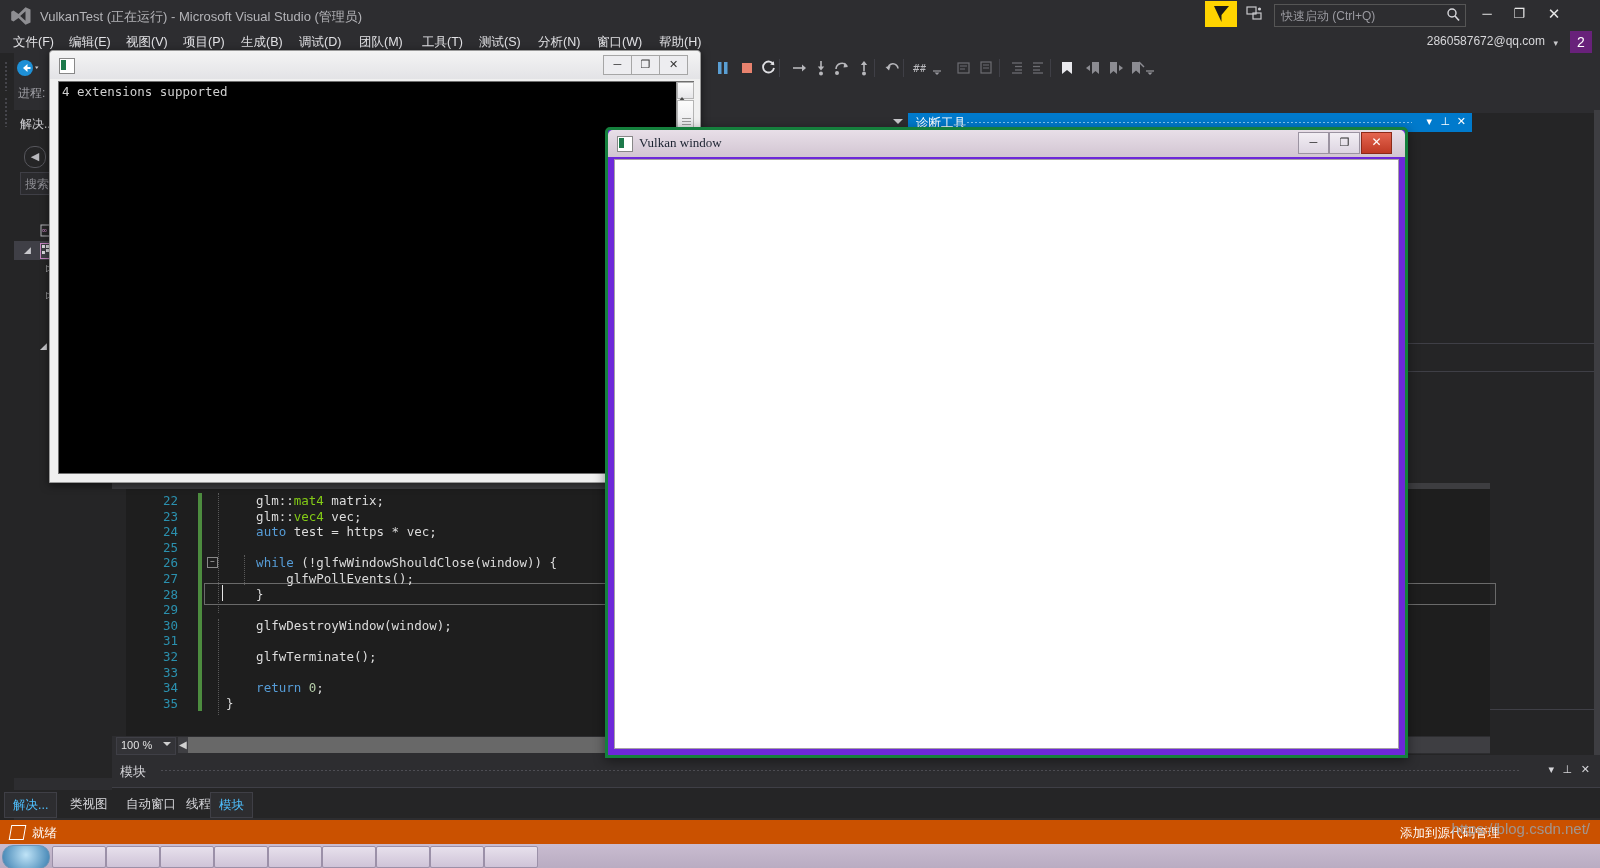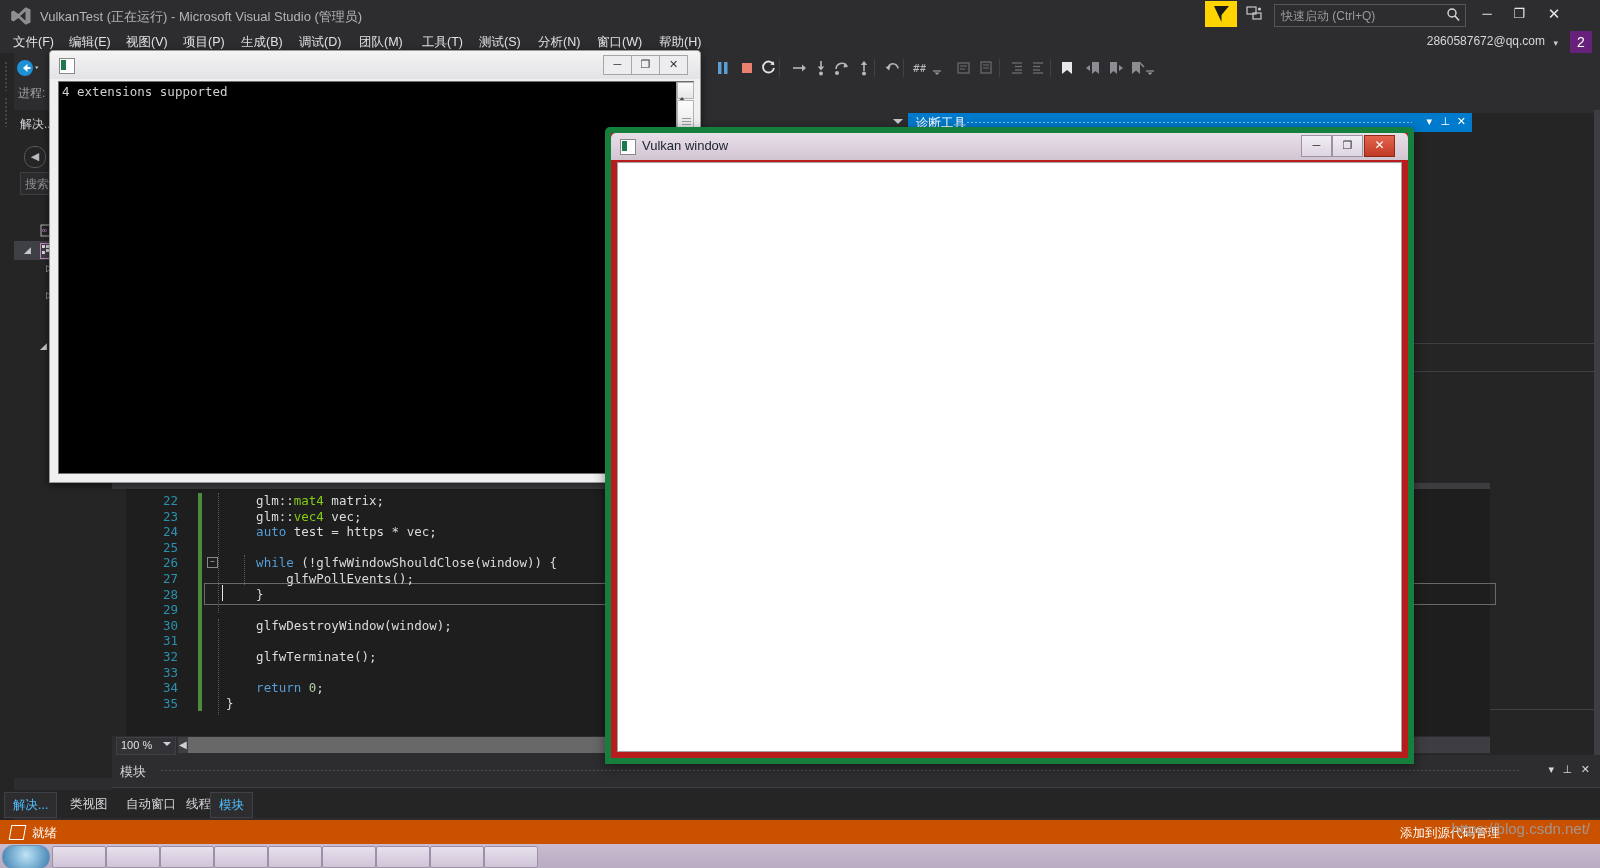--- a/index.html
+++ b/index.html
@@ -147,22 +147,22 @@
   .con-text{position:absolute;left:3px;top:2px;font-family:"DejaVu Sans Mono","Liberation Mono",monospace;
      font-size:12.5px;color:#cfcfcf;white-space:pre;}
   .con-sb{position:absolute;right:-1px;top:0;width:17px;height:391px;background:#f0f0f0;border-left:1px solid #9d9d9d;}
   .con-sb .up{position:absolute;left:0;top:0;width:17px;height:17px;background:linear-gradient(#fcfcfc,#e6e6e9);border:1px solid #b4b4b4;box-sizing:border-box;}
   .con-sb .thumb{position:absolute;left:0;top:18px;width:17px;height:44px;background:linear-gradient(#fcfcfc,#dedee2);border:1px solid #b4b4b4;box-sizing:border-box;}
   .con-sb .grip{position:absolute;left:4px;top:17px;width:9px;height:1px;background:#9a9a9a;box-shadow:0 3px 0 #9a9a9a,0 6px 0 #9a9a9a;}
   .tri-up{width:0;height:0;border-left:4px solid transparent;border-right:4px solid transparent;border-bottom:5px solid #4a4a4a;margin:5px auto 0;}
 
   
   .vulkan{position:absolute;left:605px;top:127px;width:797px;height:625px;
-     background:#b91c1c;border:6px solid #15803d;border-radius:5px 5px 0 0;
-     box-shadow:0 3px 12px rgba(0,0,0,.45);}
+     background:#6d28d9;border:3px solid #15803d;border-radius:5px 5px 0 0;
+     box-shadow:0 3px 12px rgba(0,0,0,.45);font-family:Liberation Serif, serif;}
   .vk-tb{position:absolute;left:0;top:0;width:797px;height:27px;
      background:linear-gradient(to bottom,#e8dfe8,#d2c5d2);border-radius:5px 5px 0 0;}
   .vk-ico{position:absolute;left:9px;top:6px;width:14px;height:14px;background:#fff;border:1px solid #888;}
   .vk-ico i{position:absolute;left:1px;top:1px;width:5px;height:10px;background:#1d7a4b;display:block;}
   .vk-title{position:absolute;left:31px;top:5px;font-size:13px;color:#1b2230;white-space:nowrap;}
   .vk-btn{position:absolute;top:2px;width:29px;height:20px;border:1px solid #9b93a1;
      background:linear-gradient(#f2eef4,#ddd5e1);}
   .vk-btn span{position:absolute;left:0;right:0;top:0;bottom:0;text-align:center;line-height:19px;font-size:11px;color:#2b2b2b;}
   .vk-btn.close{background:linear-gradient(#e4654f,#c03a25);border-color:#8c2a18;}
   .vk-btn.close span{color:#fff;font-size:12px;}

